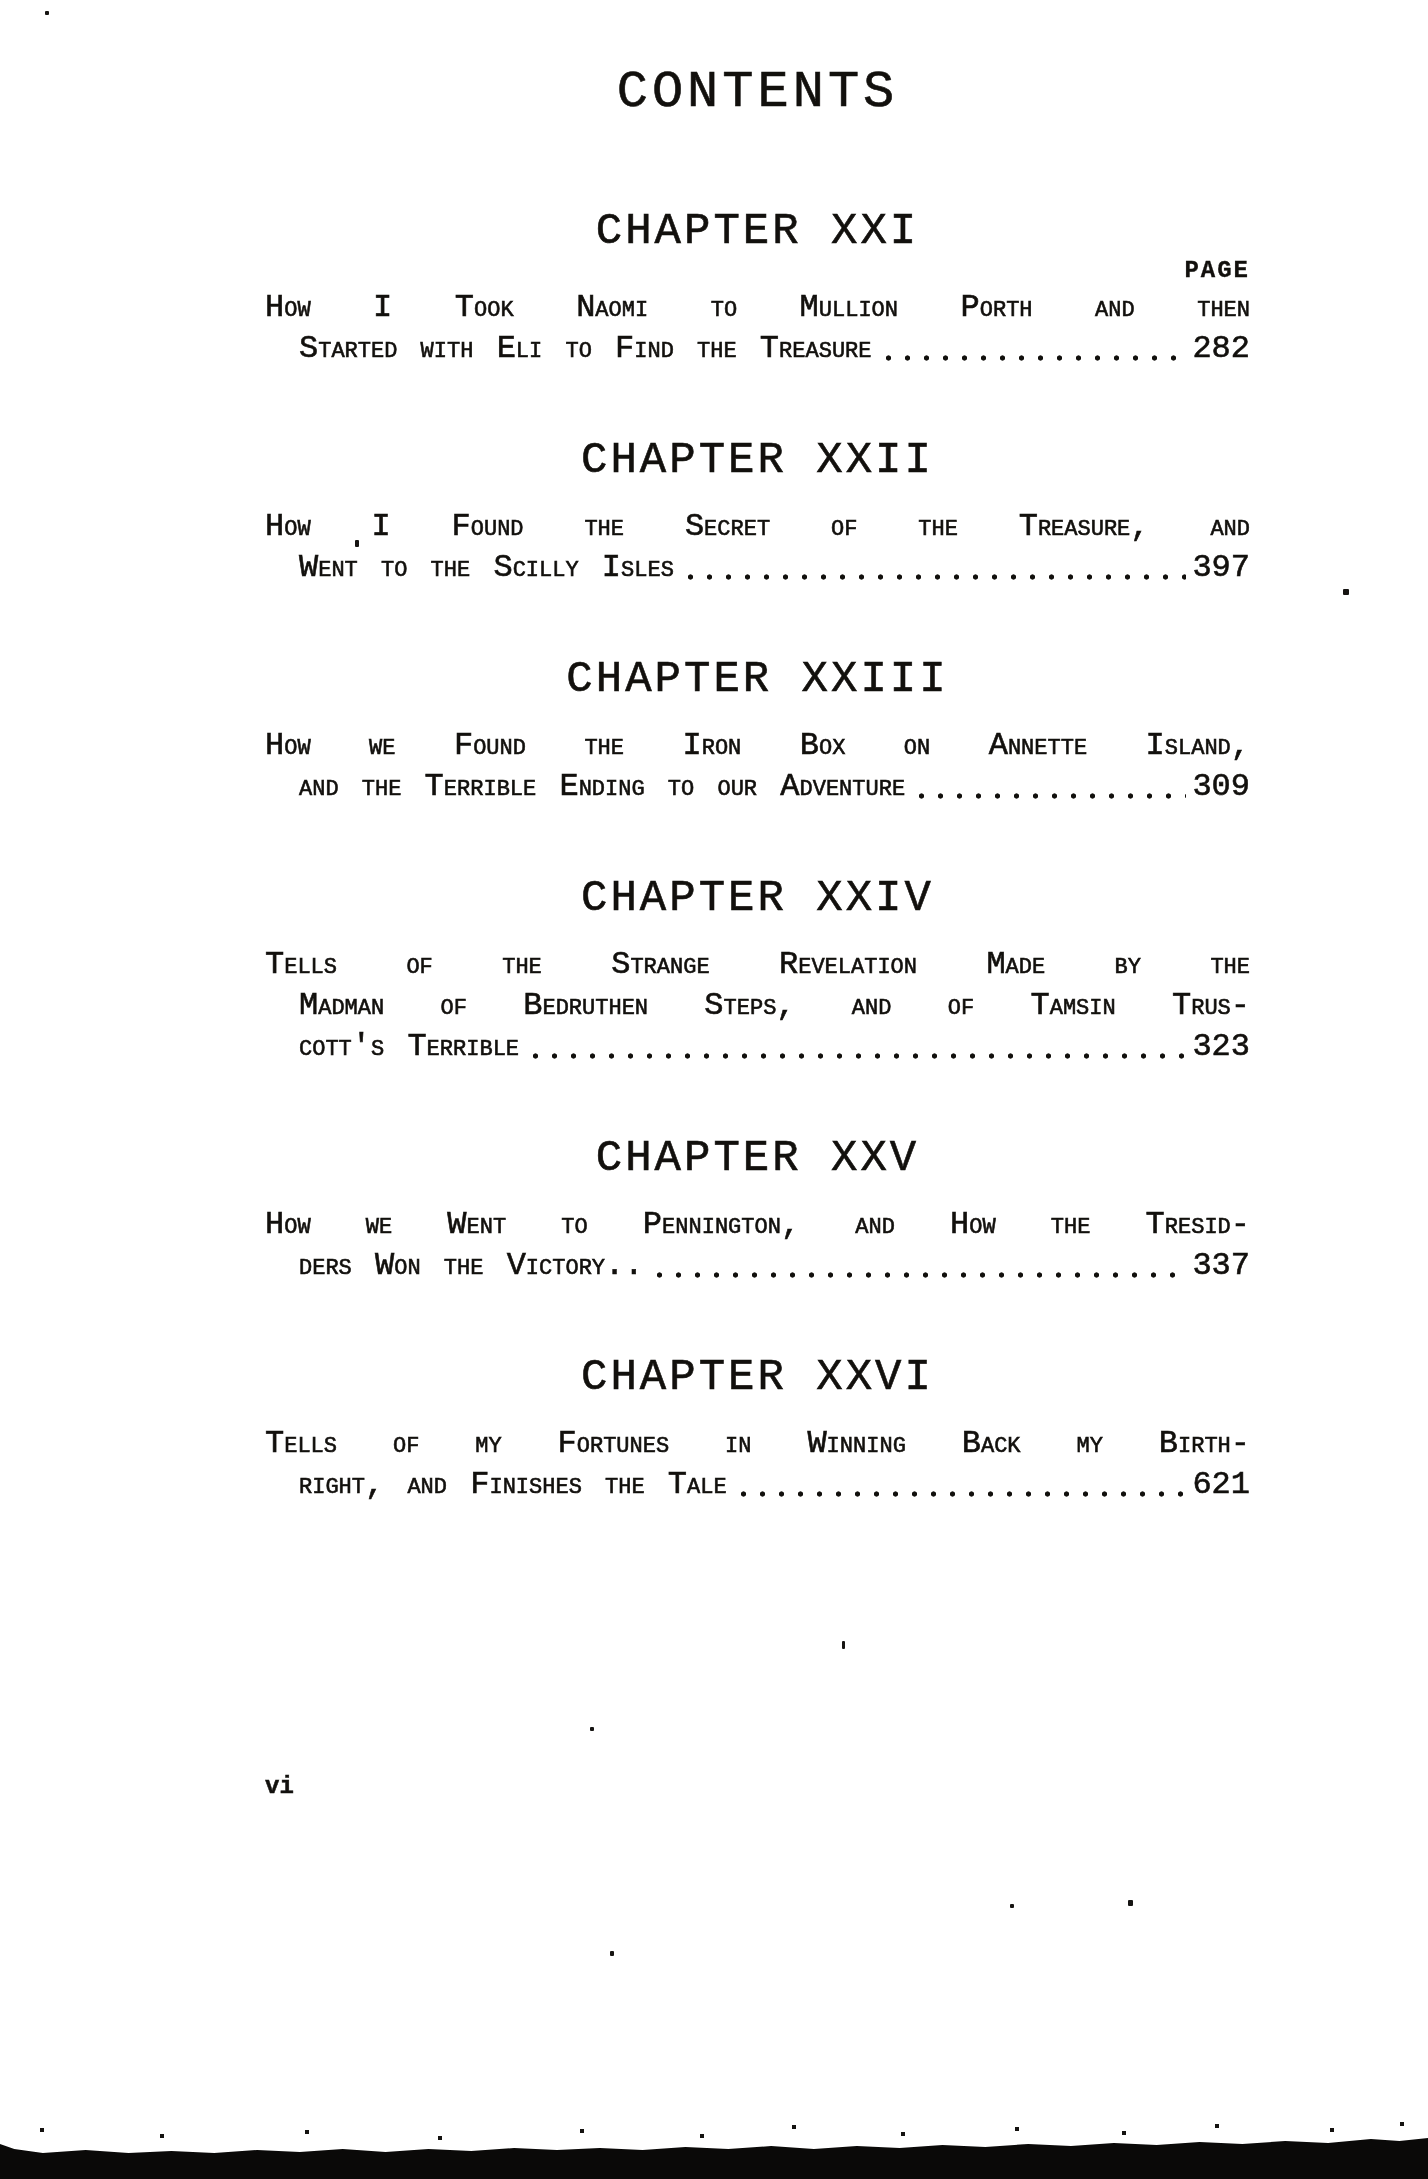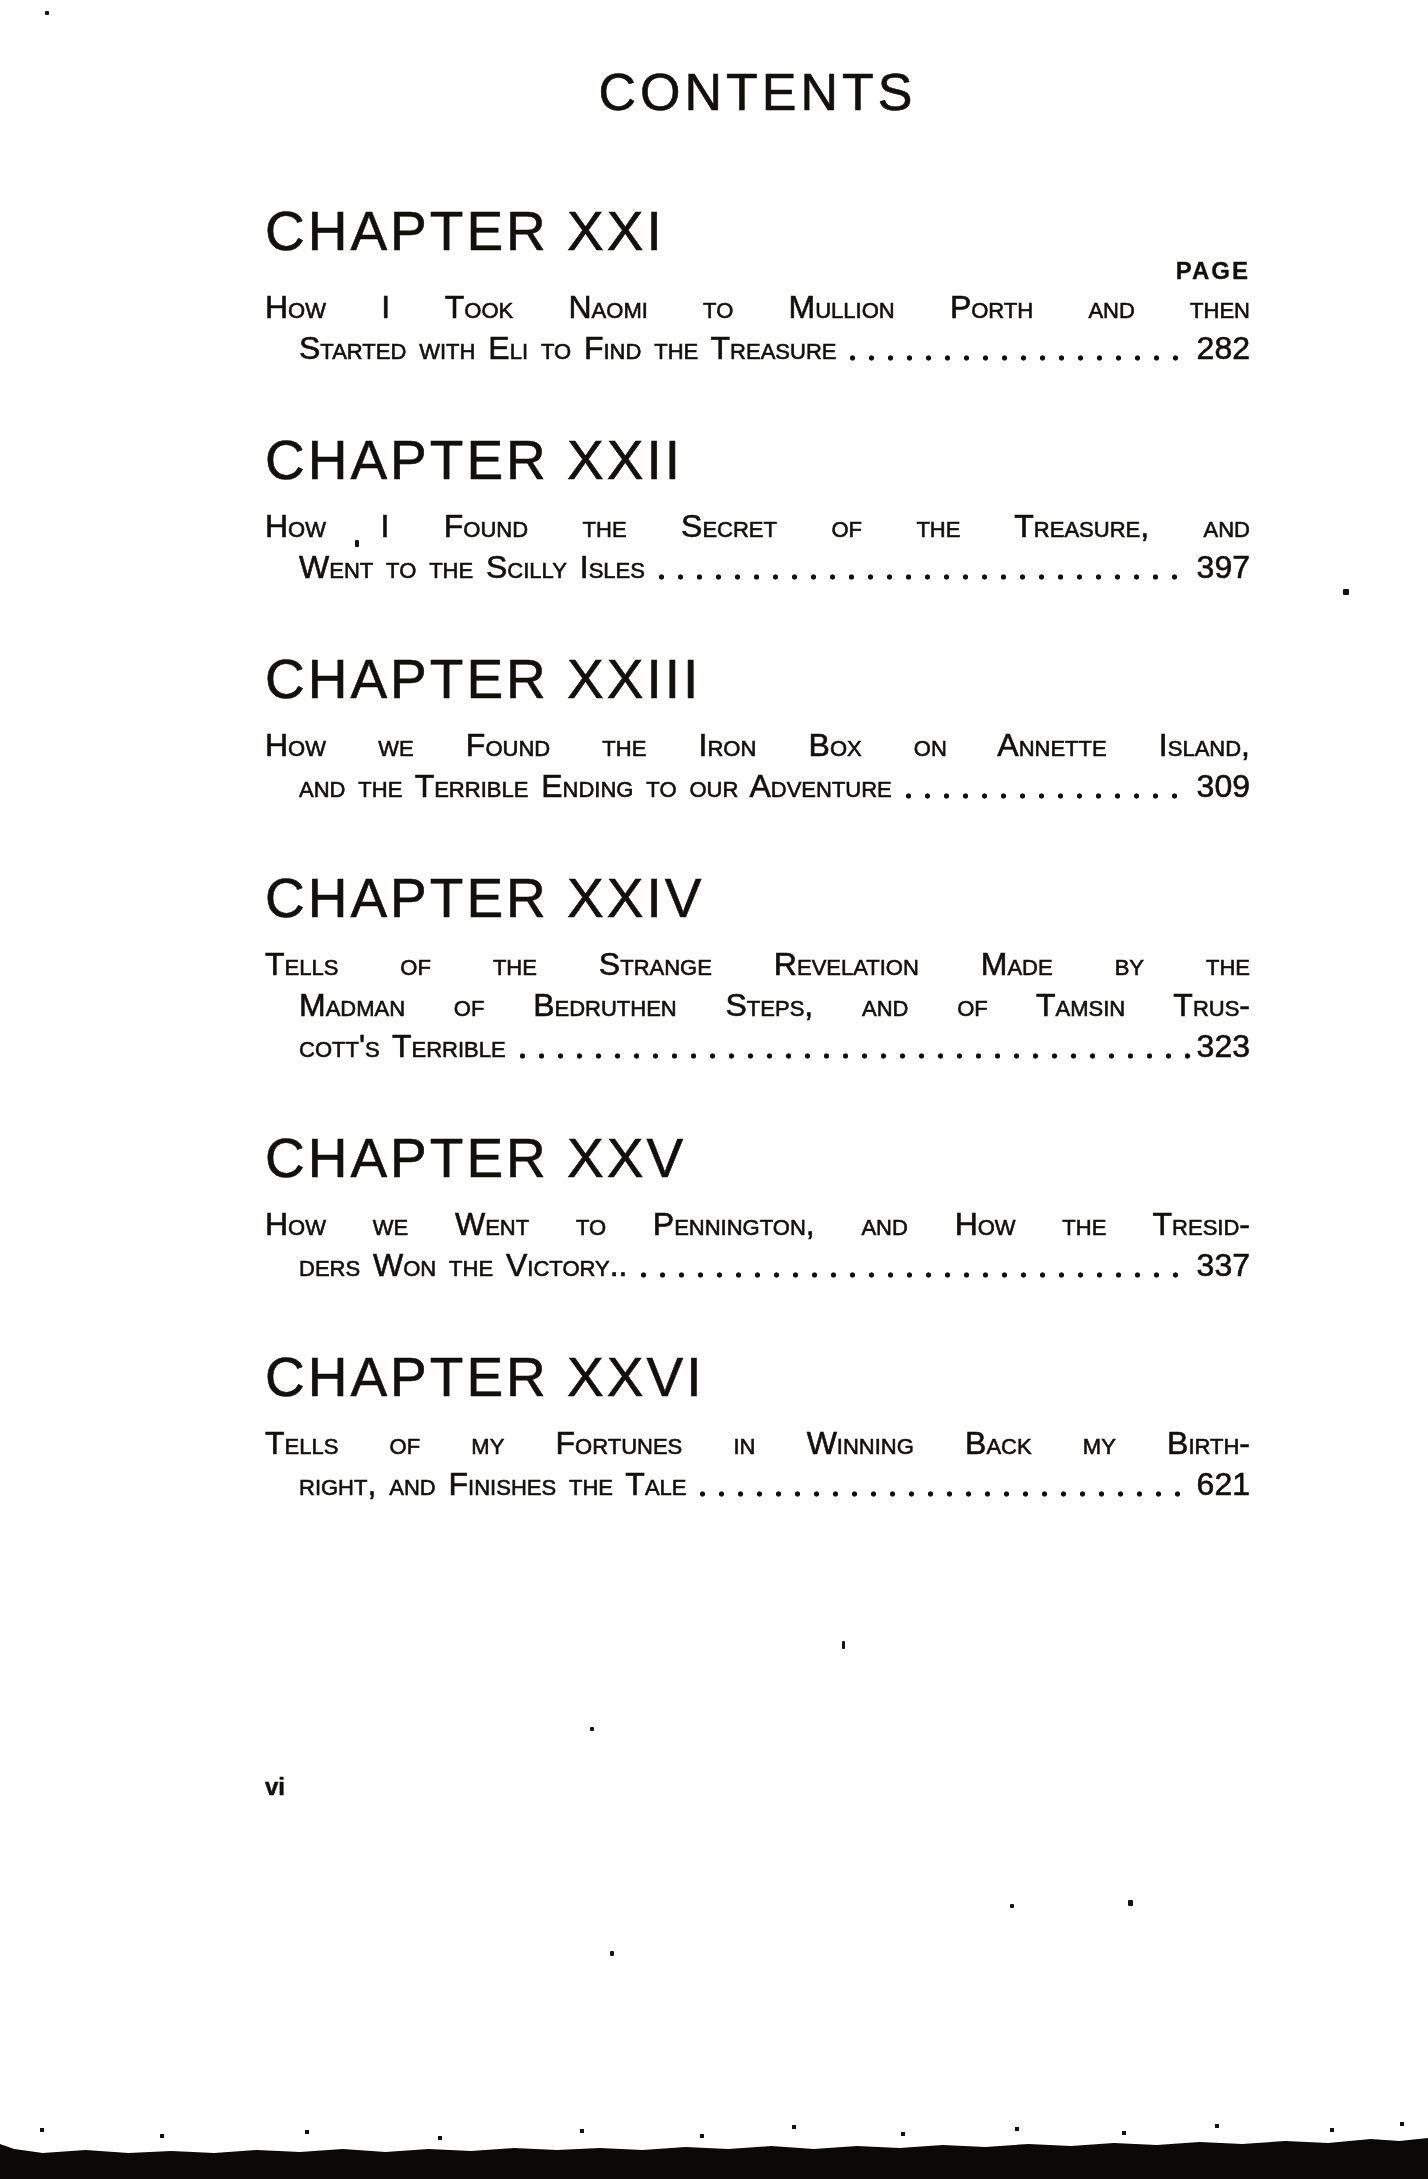--- a/index.html
+++ b/index.html
@@ -2,21 +2,21 @@
 <html><head>
 <meta charset="utf-8">
 <style>
   html, body { margin: 0; padding: 0; background: #ffffff; }
   .page {
     position: relative;
     width: 1428px;
     height: 2179px;
     background: #ffffff;
     overflow: hidden;
-    font-family: Liberation Sans, sans-serif;
+    font-family: Liberation Mono, monospace;
     color: #12100d;
     --ink: #12100d;
   }
   .content {
     position: absolute;
     left: 265px;
     top: 0;
     width: 985px;
   }
   .title {
@@ -24,24 +24,24 @@
     padding-top: 64px;
     font-size: 52px;
     font-weight: normal;
     letter-spacing: 4px;
     text-align: center;
     line-height: 1.1;
     -webkit-text-stroke: 0.6px var(--ink);
   }
   .chapter {
     margin: 67px 0 22px 0;
-    font-size: 55px;
+    font-size: 44px;
     font-weight: normal;
     letter-spacing: 3px;
-    text-align: left;
+    text-align: center;
     line-height: 48px;
     -webkit-text-stroke: 0.6px var(--ink);
   }
   .entry:first-child .chapter { margin-top: 86px; margin-bottom: 0; }
   .page-col-label {
     margin: 4px 0 4px 0;
     font-size: 24px;
     font-weight: bold;
     letter-spacing: 2px;
     text-align: right;

